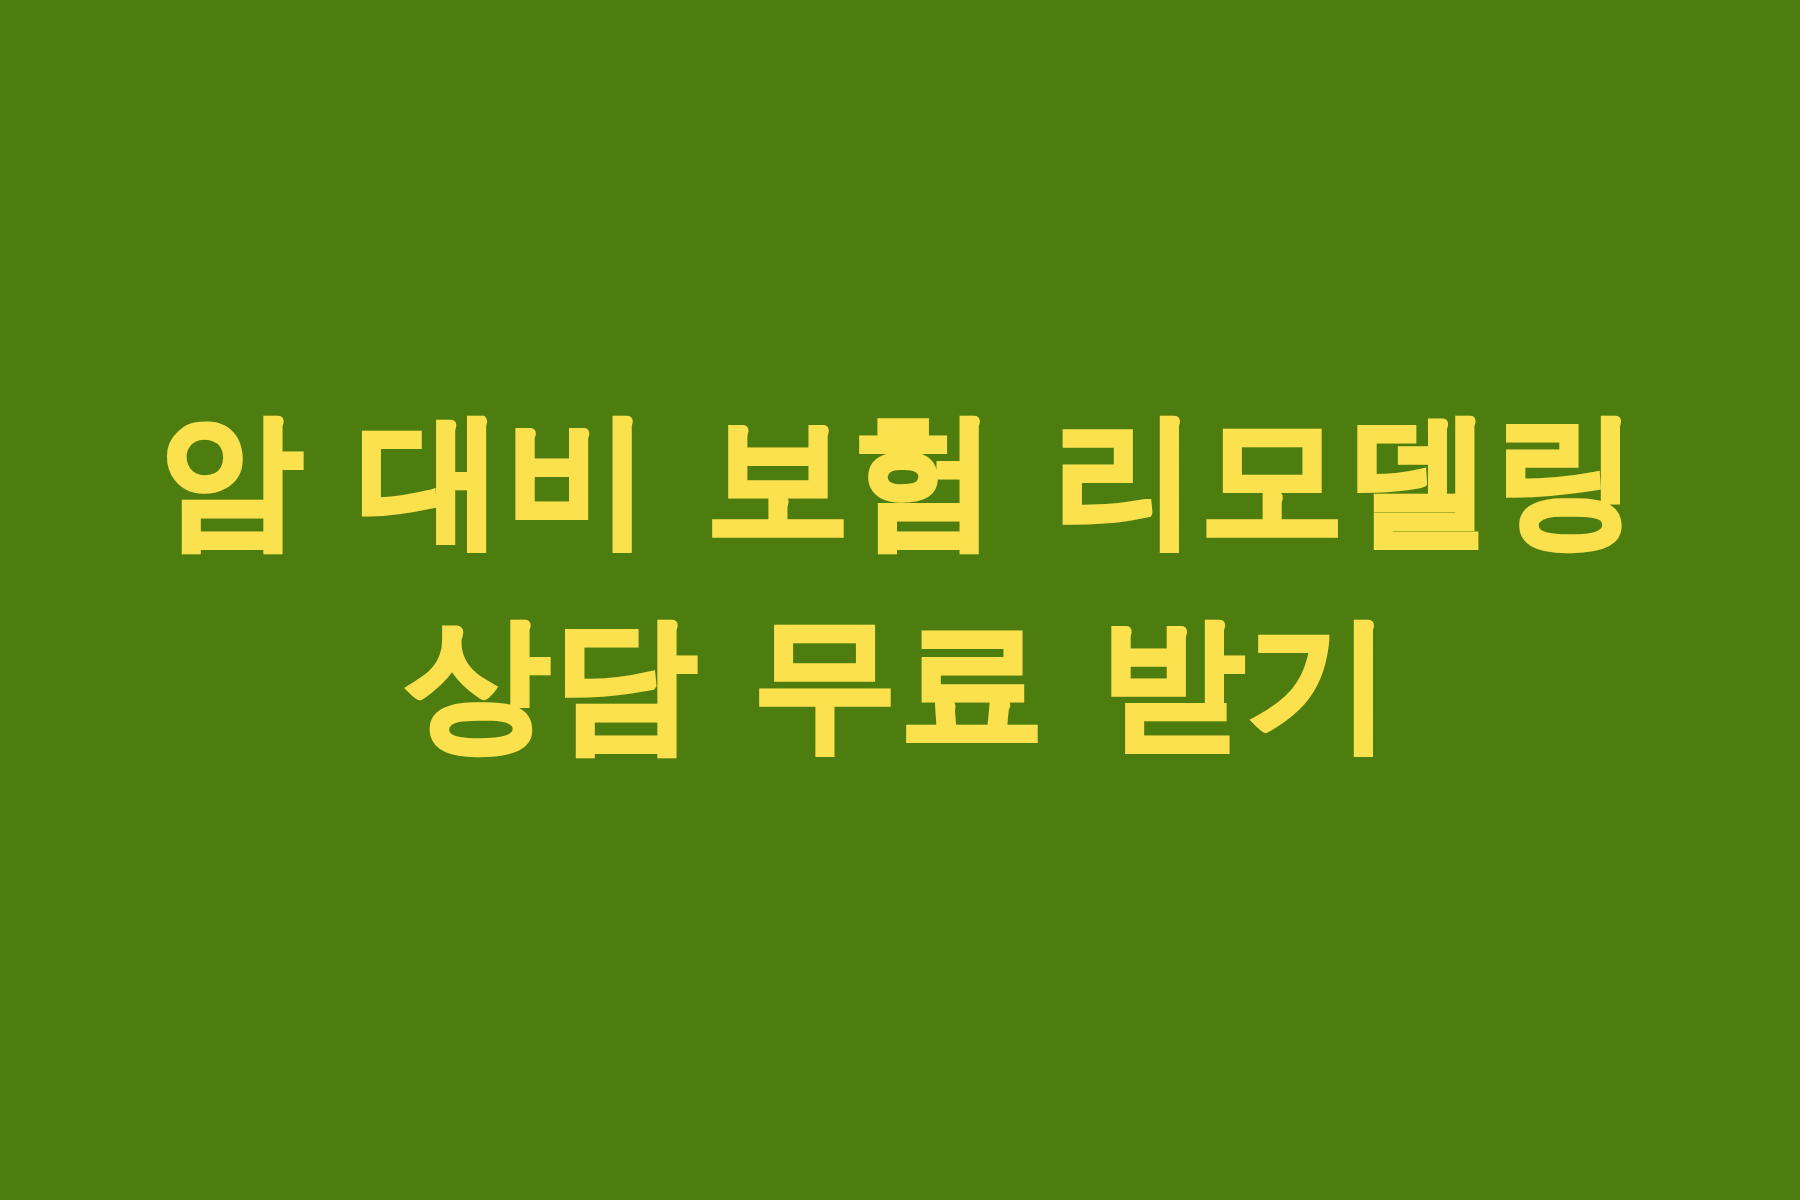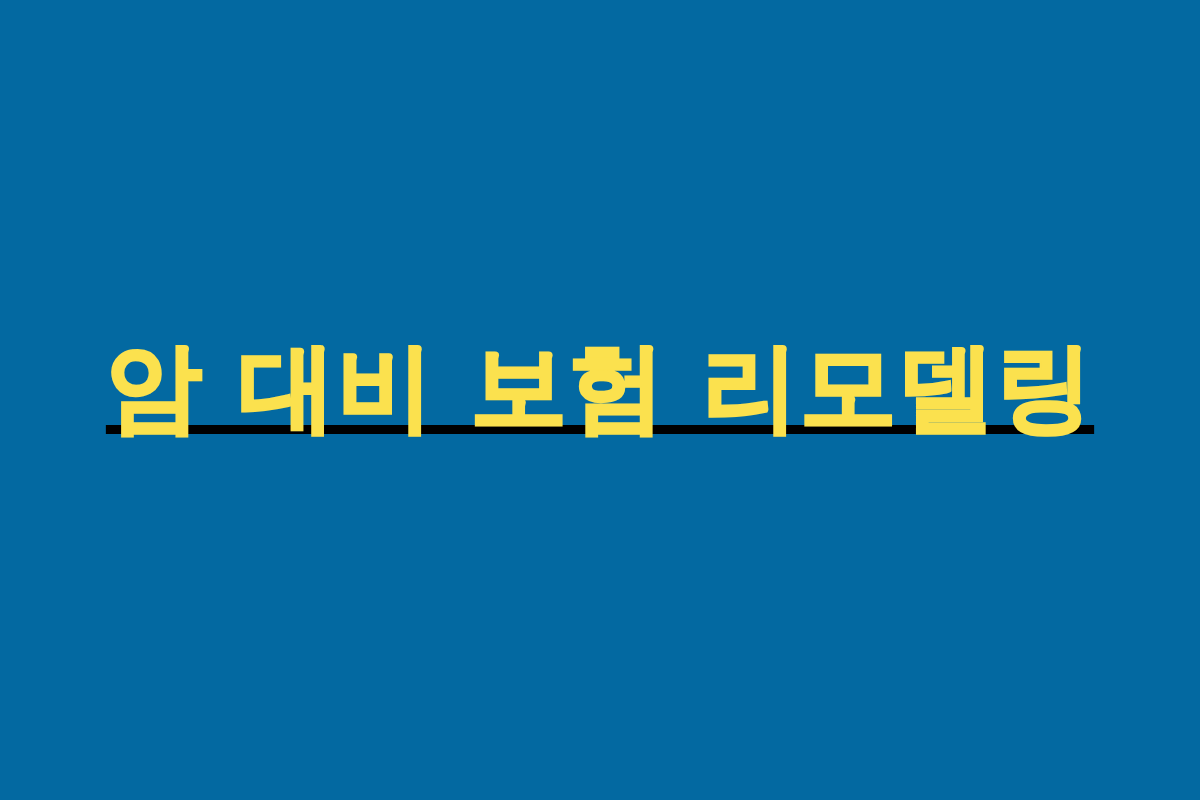--- a/index.html
+++ b/index.html
@@ -54,22 +54,23 @@
     font-size: 96px;
   }
 
   .headline-line--secondary {
     font-size: 96px;
   }
 </style>
 </head>
 <body>
 
-<div id="banner" style="background: #0369a1; text-decoration: underline;">
+<div id="banner" style="background: #4d7c0f;">
 
   <div id="headline-block">
 
     <div class="headline-line headline-line--primary" style="color: rgb(251, 225, 78); -webkit-text-stroke: 3px rgb(251, 225, 78);">암 대비 보험 리모델링</div>
 
+    <div class="headline-line headline-line--secondary" style="color: rgb(251, 225, 78); -webkit-text-stroke: 3px rgb(251, 225, 78);">상담 무료 받기</div>
 
   </div>
 
 </div>
 
 </body></html>

